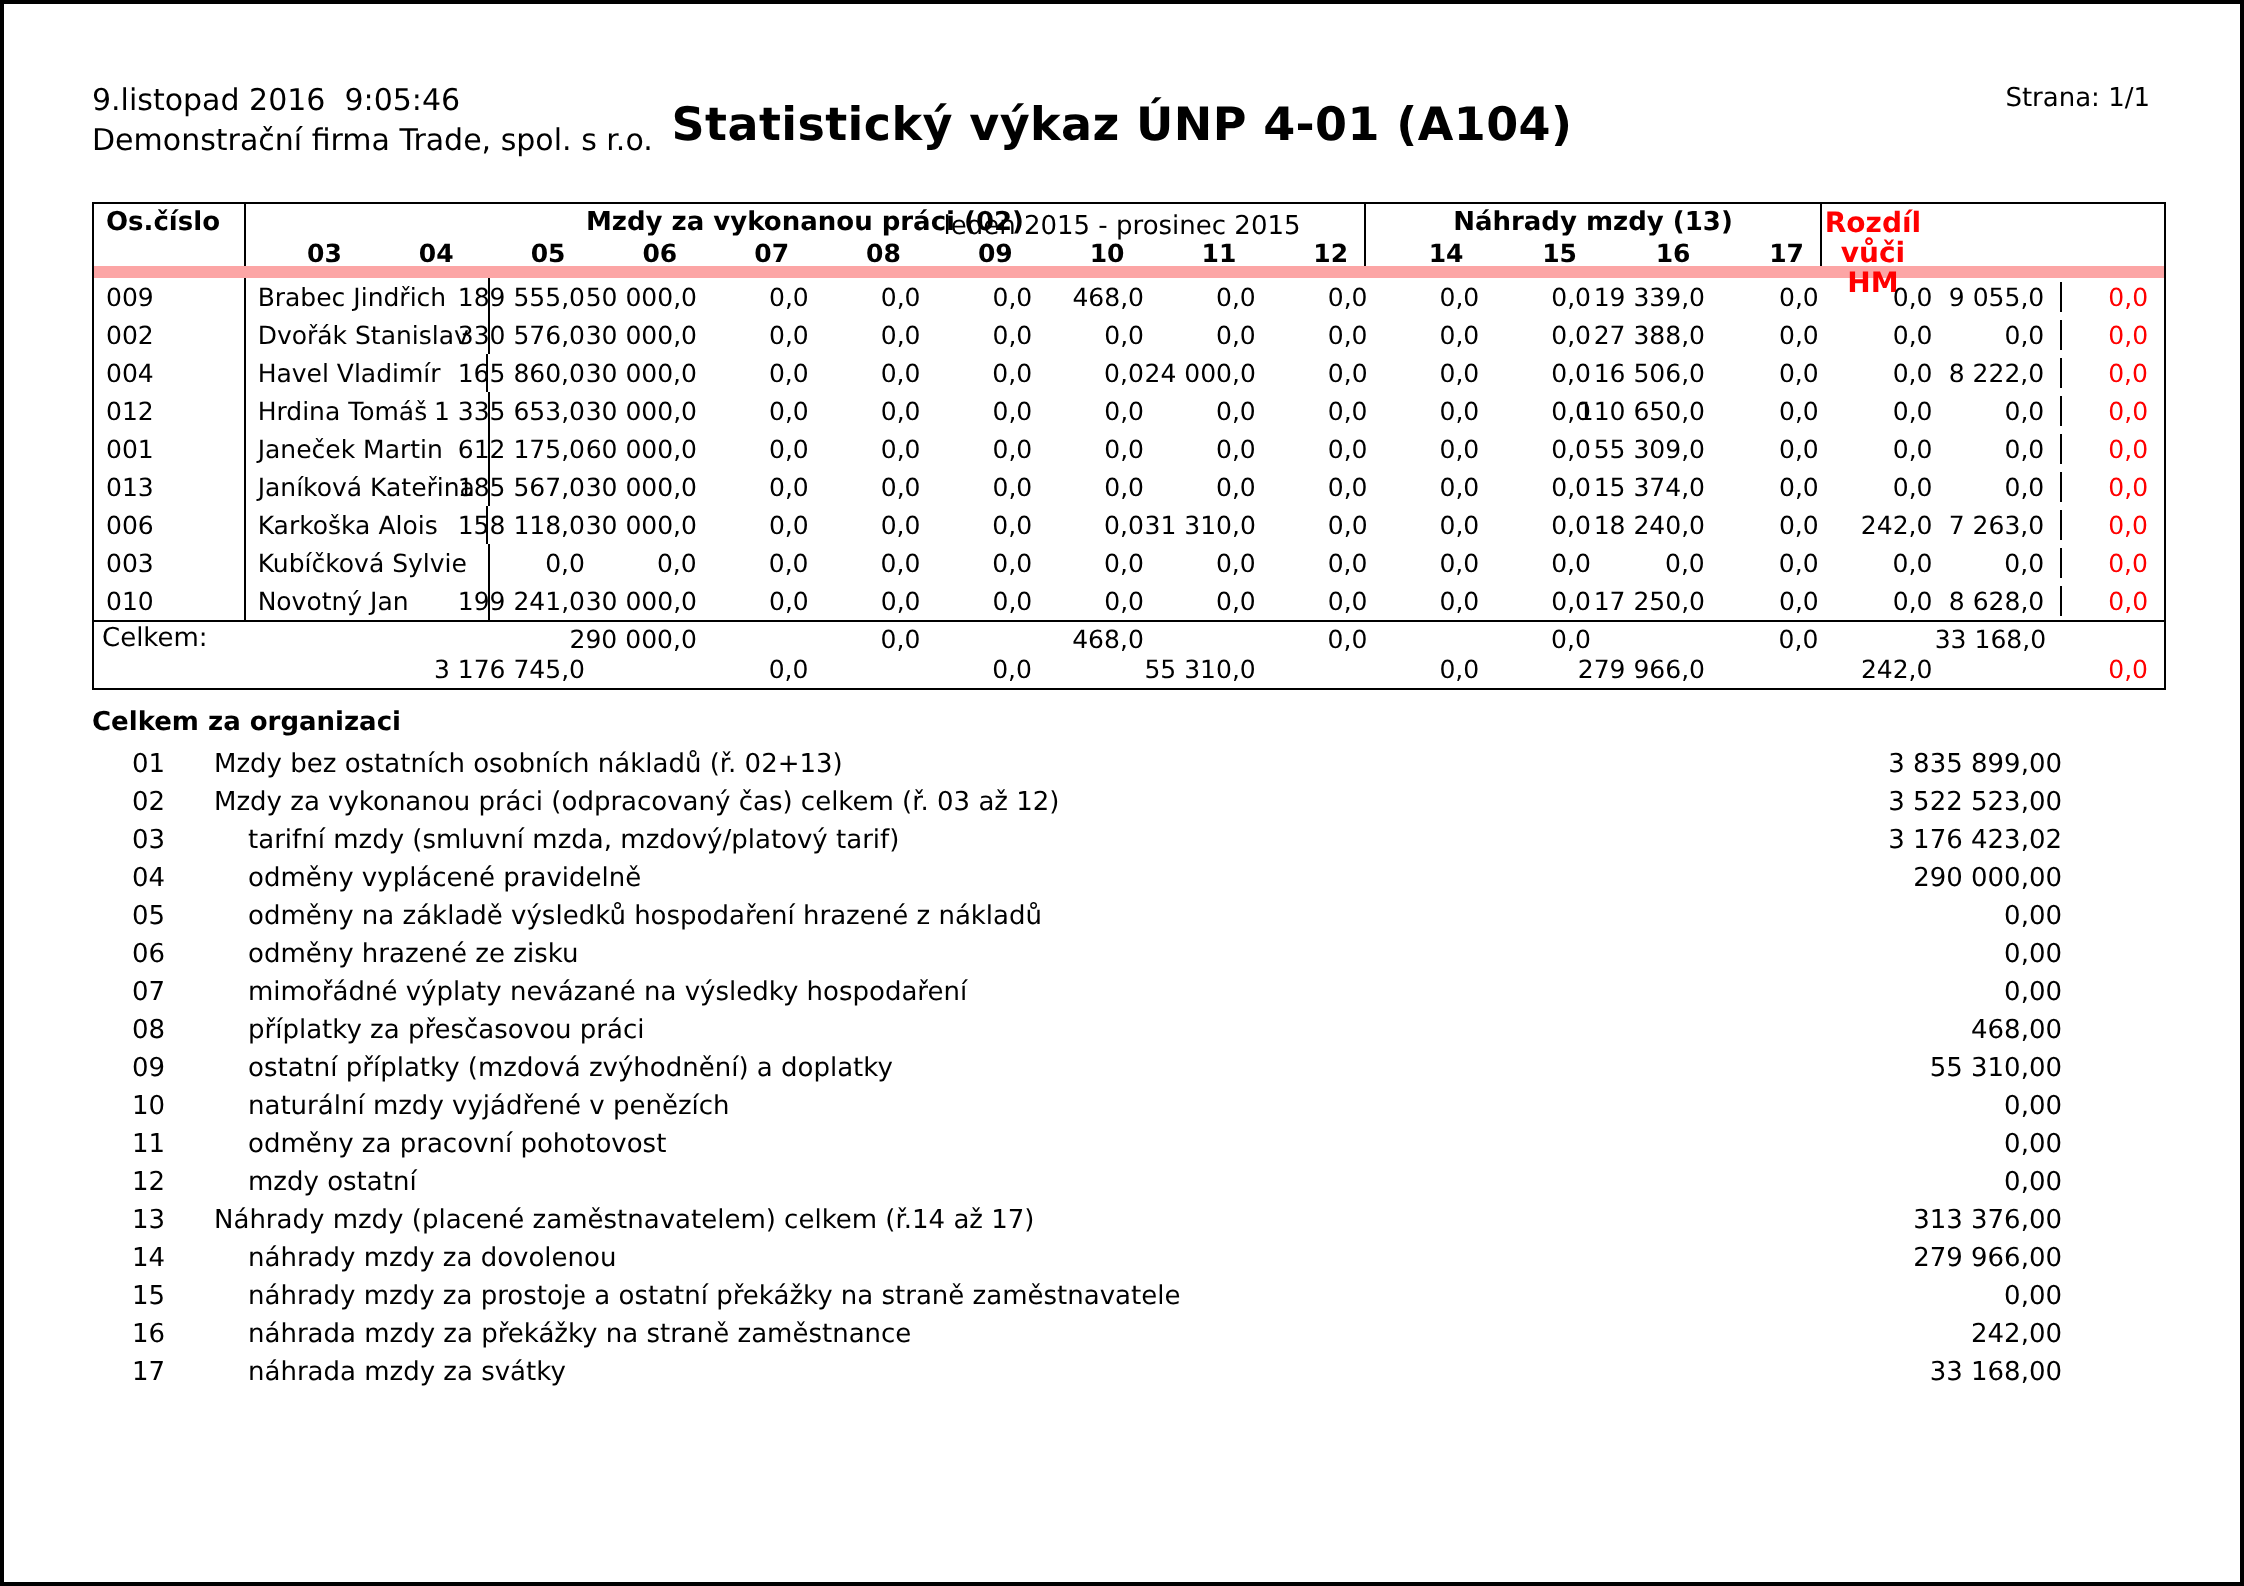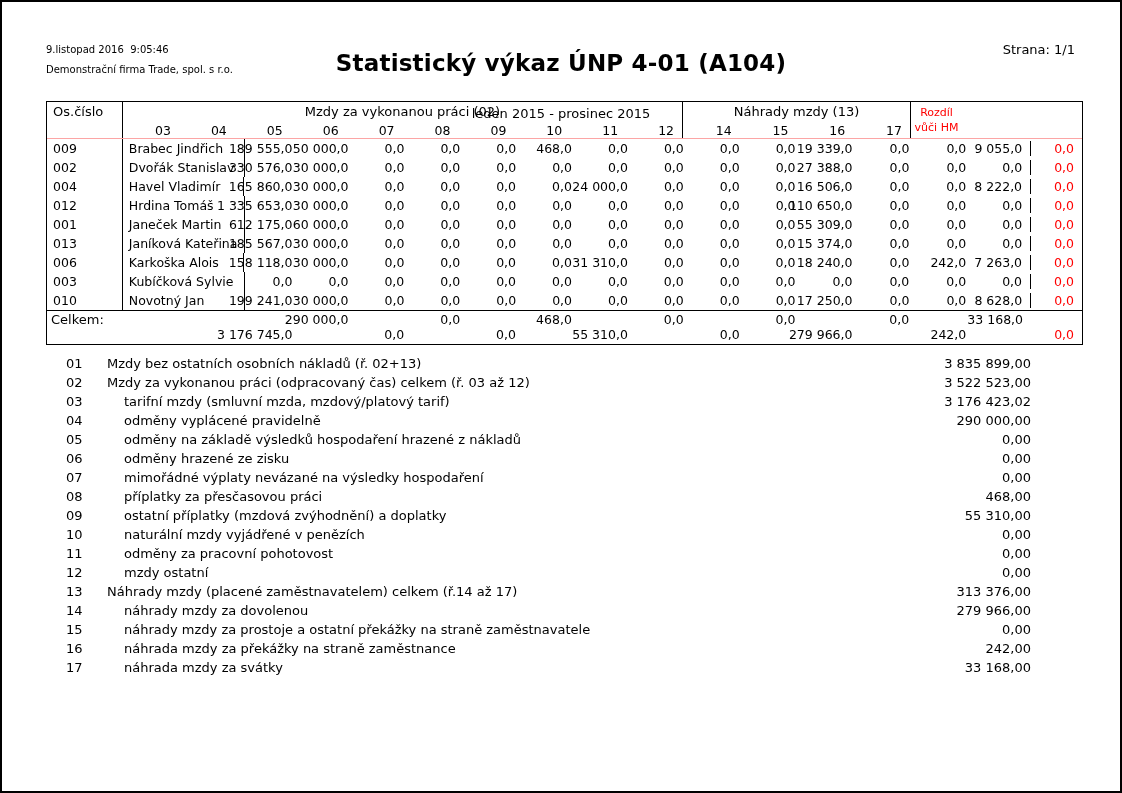--- a/index.html
+++ b/index.html
@@ -5,38 +5,38 @@
   * { margin:0; padding:0; box-sizing:border-box; }
   html,body { background:#fff; }
   body {
     width:1122px; height:793px; position:relative; overflow:hidden;
     font-family:"DejaVu Sans","Liberation Sans",sans-serif; color:#000;
   }
   .page { position:absolute; inset:0; border:2px solid #000; background:#fff; }
 
   
   .report-header { position:relative; height:99px; }
-  .meta { position:absolute; left:44px; top:38px; font-size:10px; line-height:20px; }
+  .meta { position:absolute; left:44px; top:38px; font-size:15px; line-height:20px; }
   .meta .dt { white-space:pre; }
   .title { position:absolute; left:0; right:0; top:48px; text-align:center;
            font-size:23px; font-weight:bold; letter-spacing:0.2px; }
   .subtitle { position:absolute; left:0; right:0; top:84px; text-align:center; font-size:13px;margin-top:20px; }
   .page-num { position:absolute; right:45px; top:40px; font-size:13px; }
 
   
   .grid-table { margin-left:44px; width:1037px; border:1px solid #000; }
-  .t-head { display:flex; height:37px; border-bottom:1px solid #fca5a5; }
+  .t-head { display:flex; height:37px; border-bottom:6px solid #fca5a5;font-weight:bold; }
   .h-os   { width:76px;  padding:2px 0 0 6px; font-size:13px; border-right:1px solid #000; }
   .h-name { width:122px; padding:2px 0 0 6px; font-size:13px; border-right:1px solid #000; }
   .h-group { display:flex; flex-direction:column; justify-content:space-between; border-right:1px solid #000; }
   .h-wages   { width:560px; }
   .h-refunds { width:228px; }
   .g-label { text-align:center; font-size:13px; padding-top:2px; white-space:nowrap; }
   .h-nums { display:flex; }
-  .h-diff { width:51px; color:#ff0000; font-size:11px; line-height:15px; text-align:center; padding-top:3px; }
+  .h-diff { width:51px; color:#ff0000; font-size:14px; line-height:15px; text-align:center; padding-top:3px; }
 
   .c-os   { width:76px;  padding-left:6px; font-size:12.5px; }
   .c-name { width:122px; padding-left:6px; font-size:12.5px; white-space:nowrap; }
   .c-n { width:56px; }
   .c-r { width:57px; }
   .c-d { width:51px; }
   .num { display:flex; justify-content:flex-end; align-items:center;
          padding-right:8px; font-size:12.5px; white-space:nowrap; }
   .hnum { font-size:12.5px; }
   .sep-right { border-right:1px solid #000; }
@@ -315,20 +315,21 @@
           <div class="c-r num">279 966,0</div>
           <div class="c-r num"></div>
           <div class="c-r num">242,0</div>
           <div class="c-r num"></div>
           <div class="c-d num red">0,0</div>
         </div>
       </div>
   </div>
 
   <div class="summary">
+    <div class="sum-heading">Celkem za organizaci</div>
     <div class="sum-rows">
         <div class="sum-row">
           <div class="sum-num">01</div>
           <div class="sum-label lvl1">Mzdy bez ostatních osobních nákladů (ř. 02+13)</div>
           <div class="sum-value">3 835 899,00</div>
         </div>
         <div class="sum-row">
           <div class="sum-num">02</div>
           <div class="sum-label lvl1">Mzdy za vykonanou práci (odpracovaný čas) celkem (ř. 03 až 12)</div>
           <div class="sum-value">3 522 523,00</div>

